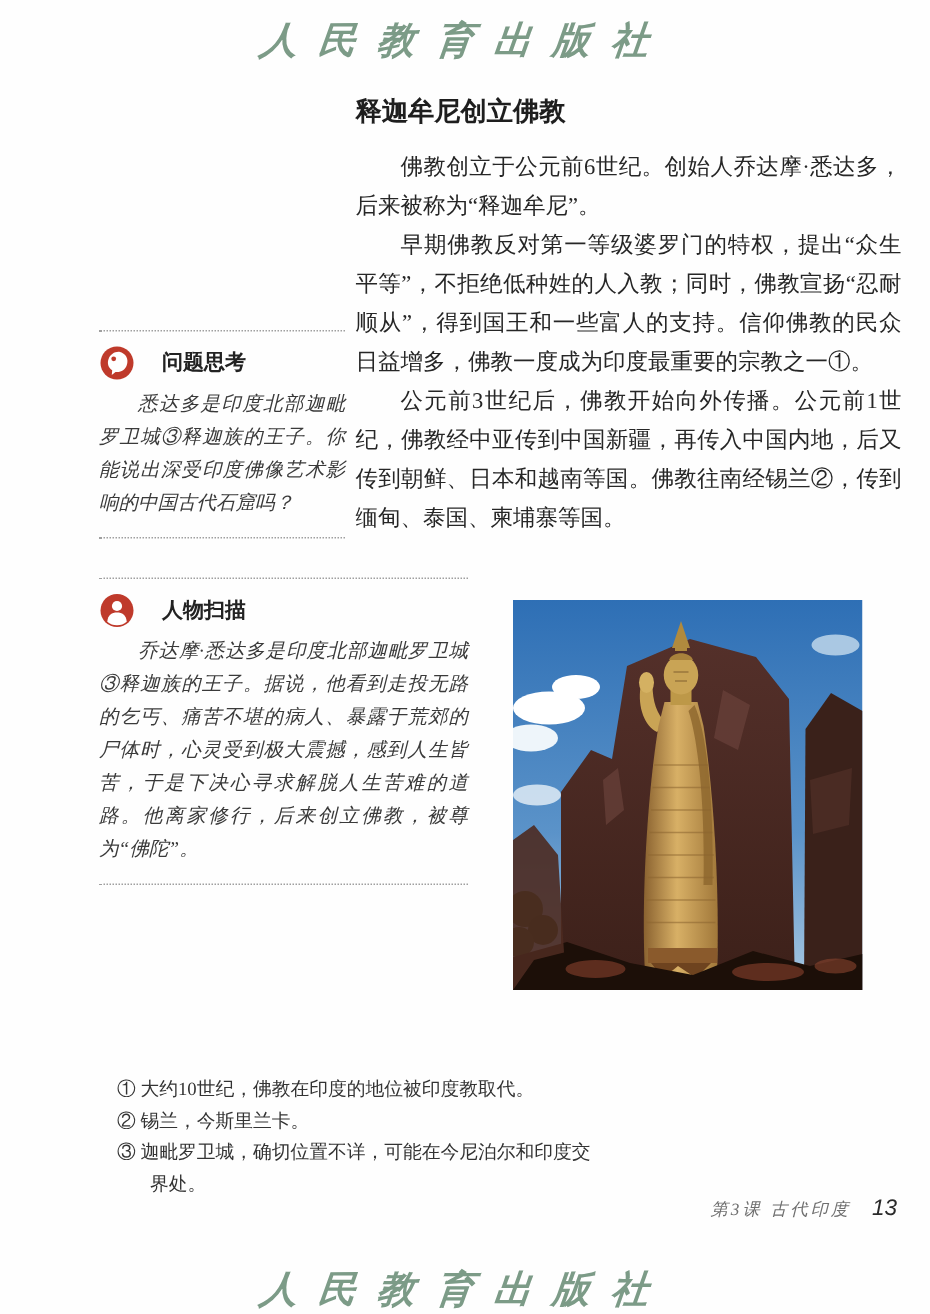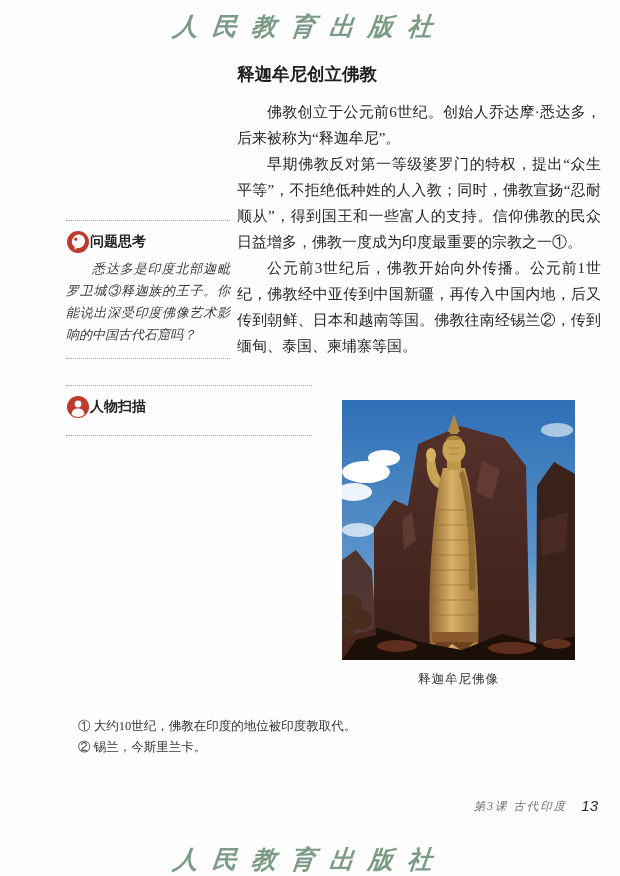--- a/index.html
+++ b/index.html
@@ -54,21 +54,21 @@
 
   
   .sidebar { position: absolute; left: 66px; top: 220px; }
   .side-box {
     border-top: 1px dotted #9f9f9f;
     border-bottom: 1px dotted #9f9f9f;
     padding: 9px 0 12px 0;
   }
   .side-box.question { width: 164px; }
   .side-box.person { width: 246px; margin-top: 26px; }
-  .box-head { display: flex; align-items: center; gap: 0; margin-bottom: 4px; }
+  .box-head { display: flex; align-items: center; gap: 18px; margin-bottom: 4px; }
   .box-icon { width: 24px; height: 24px; flex: 0 0 auto; }
   .box-title {
     font-family: "Liberation Sans", "DejaVu Sans", sans-serif;
     font-size: 14px;
     font-weight: bold;
     color: #222;
   }
   .box-text {
     font-style: italic;
     font-size: 13px;
@@ -149,20 +149,21 @@
       <div class="box-head">
         <span class="box-icon">
           <svg viewBox="0 0 24 24" width="24" height="24">
             <circle cx="12" cy="12" r="11" fill="#bf3a2b"></circle>
             <circle cx="12" cy="9" r="3.4" fill="#ffffff"></circle>
             <path d="M5.5 19.5 C6 14.8 8.6 13.4 12 13.4 C15.4 13.4 18 14.8 18.5 19.5 C16.7 21 14.5 21.9 12 21.9 C9.5 21.9 7.3 21 5.5 19.5 Z" fill="#ffffff"></path>
           </svg>
         </span>
         <span class="box-title">人物扫描</span>
       </div>
+      <div class="box-text">乔达摩·悉达多是印度北部迦毗罗卫城③释迦族的王子。据说，他看到走投无路的乞丐、痛苦不堪的病人、暴露于荒郊的尸体时，心灵受到极大震撼，感到人生皆苦，于是下决心寻求解脱人生苦难的道路。他离家修行，后来创立佛教，被尊为“佛陀”。</div>
     </div>
 
   </div>
 
   <figure class="figure">
     <svg viewBox="0 0 233 260">
       <defs>
         <linearGradient id="sky" x1="0" y1="0" x2="0" y2="1">
           <stop offset="0" stop-color="#2e6fb5"></stop>
           <stop offset="0.6" stop-color="#5b93c9"></stop>
@@ -218,26 +219,26 @@
       <rect x="90" y="232" width="46" height="10" fill="#8a5a2c"></rect>
       <path d="M92,242 L100,252 L110,244 L122,252 L132,242 Z" fill="#6e431f"></path>
 
       <path d="M0,260 L0,238 L36,228 L78,242 L120,250 L160,234 L198,244 L233,236 L233,260 Z" fill="#1c0f08"></path>
       <ellipse cx="55" cy="246" rx="20" ry="6" fill="#6e3424" opacity="0.8"></ellipse>
       <ellipse cx="170" cy="248" rx="24" ry="6" fill="#7a3a28" opacity="0.7"></ellipse>
       <ellipse cx="215" cy="244" rx="14" ry="5" fill="#8a442e" opacity="0.6"></ellipse>
 
       <path d="M0,260 L0,160 L14,150 L30,170 L34,235 L14,240 Z" fill="#4c2a20" opacity="0.9"></path>
     </svg>
-    <figcaption class="figure-caption">释迦牟尼佛像</figcaption>
   </figure>
 
   <div class="footnotes">
     <div class="footnote">① 大约10世纪，佛教在印度的地位被印度教取代。</div>
     <div class="footnote">② 锡兰，今斯里兰卡。</div>
+    <div class="footnote">③ 迦毗罗卫城，确切位置不详，可能在今尼泊尔和印度交界处。</div>
   </div>
 
   <div class="page-footer">
     <span class="footer-lesson">第3课 古代印度</span>
     <span class="footer-pagenum">13</span>
   </div>
 
   <div class="pub-logo bottom">人民教育出版社</div>
 
 </div>

